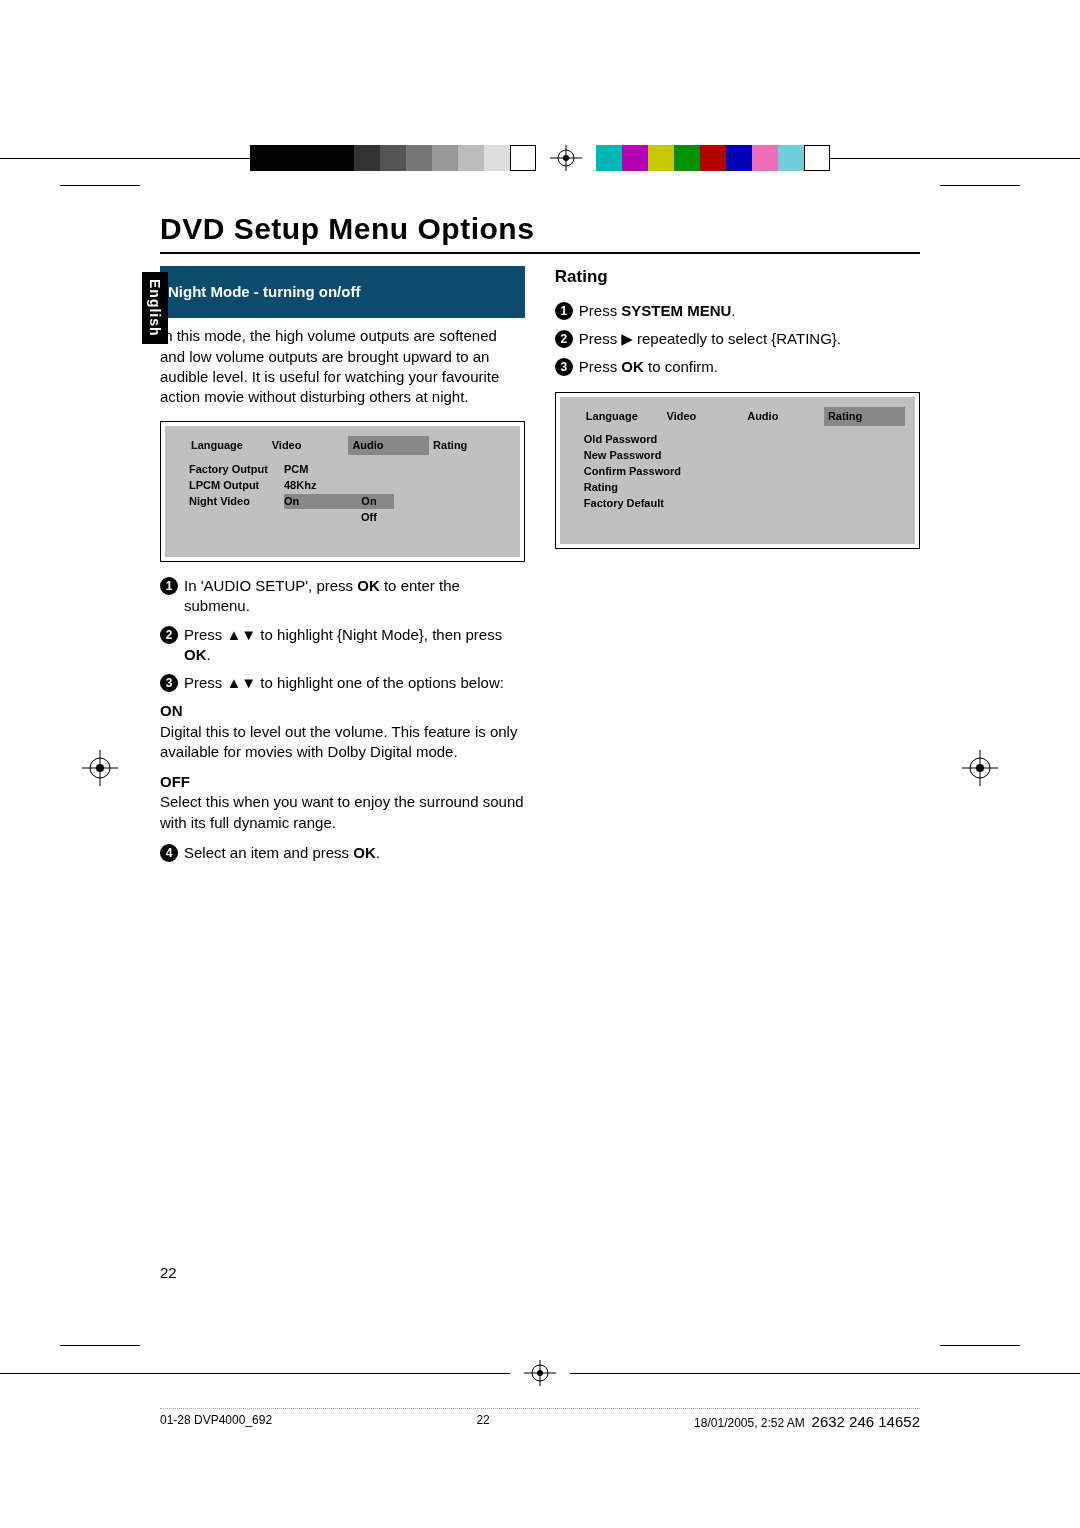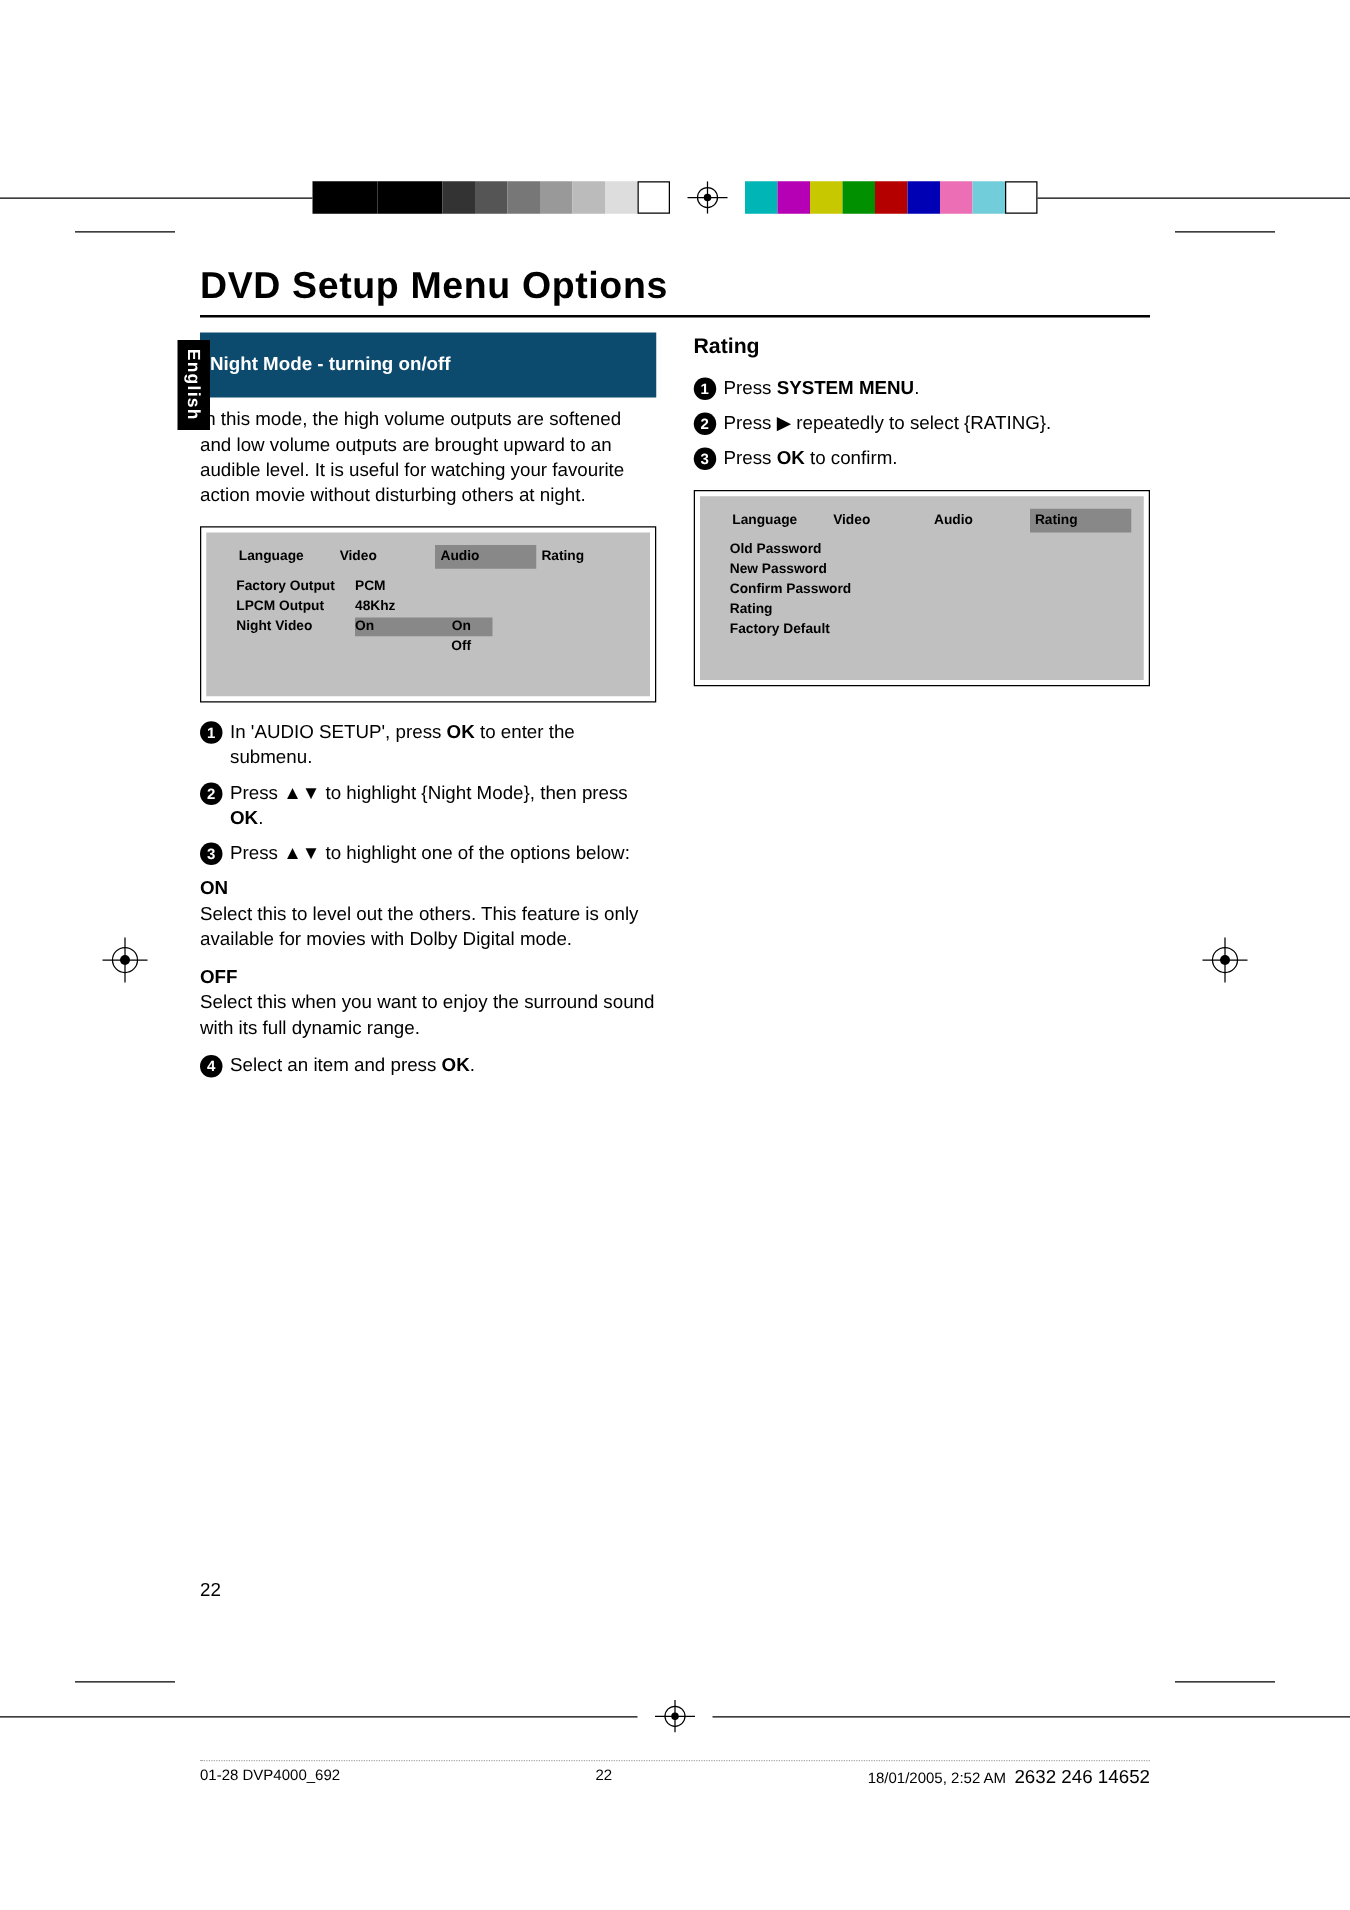--- a/index.html
+++ b/index.html
@@ -217,21 +217,21 @@
       <div class="step">
           <div class="bullet">2</div>
           <div class="text"><span class="arrows">Press ▲▼ to highlight {Night Mode}, then press </span><span class="bold">OK</span><span>.</span></div>
         </div>
       <div class="step">
           <div class="bullet">3</div>
           <div class="text"><span class="arrows">Press ▲▼ to highlight one of the options below:</span></div>
         </div>
 
       <div class="bold" style="margin-top:8px">ON</div>
-      <div class="para">Select this to level out the others. This feature is only available for movies with Dolby Digital mode.</div>
+      <div class="para">Digital this to level out the volume. This feature is only available for movies with Dolby Digital mode.</div>
       <div class="bold">OFF</div>
       <div class="para">Select this when you want to enjoy the surround sound with its full dynamic range.</div>
 
       <div class="step">
           <div class="bullet">4</div>
           <div class="text"><span>Select an item and press </span><span class="bold">OK</span><span>.</span></div>
         </div>
     </div>
 
     <div class="col">

